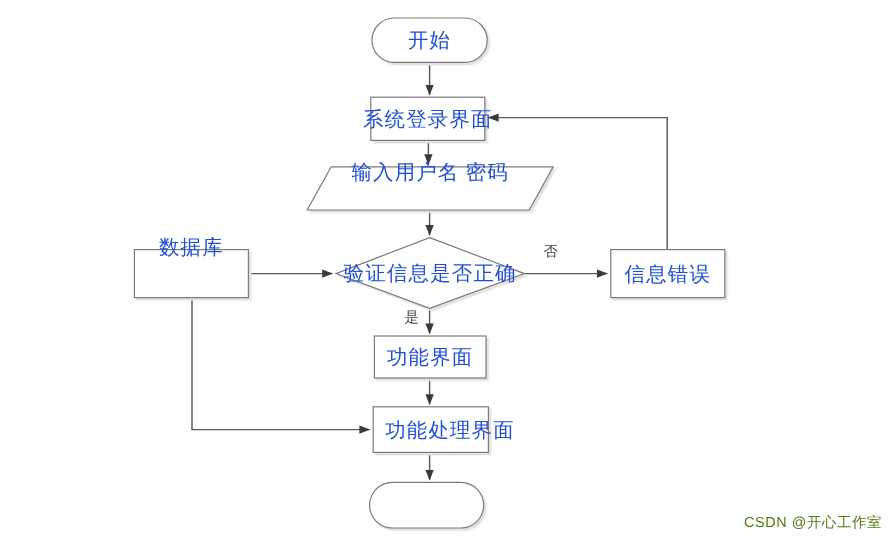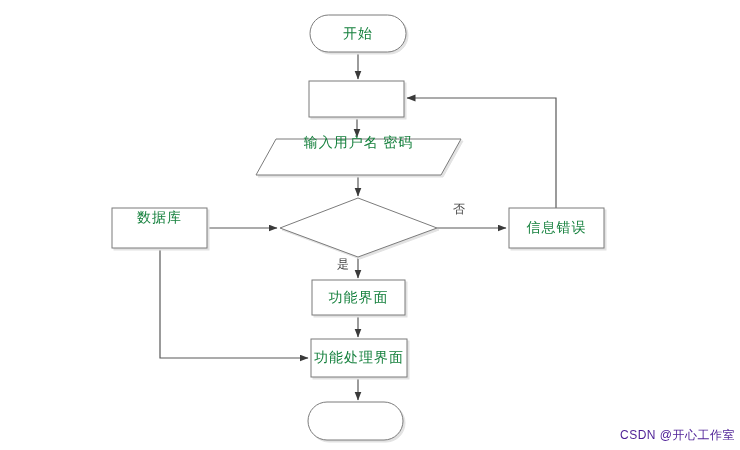--- a/index.html
+++ b/index.html
@@ -6,27 +6,27 @@
   .canvas{
     position:relative;width:740px;height:450px;background:#ffffff;overflow:hidden;
     font-family:"Liberation Serif","DejaVu Serif",serif;
   }
   .canvas svg{position:absolute;left:0;top:0;}
   .shape{fill:#ffffff;stroke:#7b7b7b;stroke-width:1;}
   .shapes-group{filter:drop-shadow(2px 2px 0px #e2e2e2);}
   .connector{fill:none;stroke:#595959;stroke-width:1.2;}
   .node-label{
     position:absolute;display:flex;align-items:center;justify-content:center;
-    font-size:14px;color:#15803d;letter-spacing:1px;white-space:nowrap;
+    font-size:17px;color:#1d4ed8;letter-spacing:1px;white-space:nowrap;
   }
   .edge-label{
     position:absolute;font-size:12px;color:#444444;
   }
   .watermark{
-    position:absolute;right:5px;bottom:6px;font-size:12px;color:#4c1d95;
+    position:absolute;right:5px;bottom:6px;font-size:12px;color:#4d7c0f;
     font-family:"Liberation Sans","DejaVu Sans",sans-serif;letter-spacing:0.5px;
   }
 </style>
 </head>
 <body>
 
 <div class="canvas">
 
   <svg width="740" height="450" viewBox="0 0 740 450">
     <defs>
@@ -55,24 +55,26 @@
       <polygon class="shape" points="358,198 437,228 358,257 280,228"></polygon>
       <rect class="shape" x="112" y="208" width="95" height="40"></rect>
       <rect class="shape" x="509" y="208" width="95" height="40"></rect>
       <rect class="shape" x="312" y="280" width="93" height="35"></rect>
       <rect class="shape" x="311" y="339" width="96" height="38"></rect>
       <rect class="shape" x="308" y="402" width="95" height="38" rx="19" ry="19"></rect>
     </g>
   </svg>
 
   <div class="node-label" style="left:310px;top:15px;width:96px;height:37px;">开始</div>
+  <div class="node-label" style="left:309px;top:81px;width:95px;height:36px;">系统登录界面</div>
   <div class="node-label" style="left:256px;top:125px;width:205px;height:36px;">输入用户名 密码</div>
-  <div class="node-label" style="left:112px;top:204px;width:95px;height:28px;">数据库</div>
+  <div class="node-label" style="left:280px;top:198px;width:157px;height:59px;">验证信息是否正确</div>
+  <div class="node-label" style="left:112px;top:192px;width:95px;height:28px;">数据库</div>
   <div class="node-label" style="left:509px;top:208px;width:95px;height:40px;border-radius:12px;">信息错误</div>
   <div class="node-label" style="left:312px;top:280px;width:93px;height:35px;font-family:Liberation Serif, serif;">功能界面</div>
-  <div class="node-label" style="left:311px;top:339px;width:96px;height:38px;">功能处理界面</div>
+  <div class="node-label" style="left:311px;top:339px;width:96px;height:38px;padding-left:16px;">功能处理界面</div>
 
   <div class="edge-label" style="left:337px;top:256px;">是</div>
   <div class="edge-label" style="left:453px;top:201px;">否</div>
 
   <div class="watermark">CSDN @开心工作室</div>
 
 </div>
 
 </body></html>

